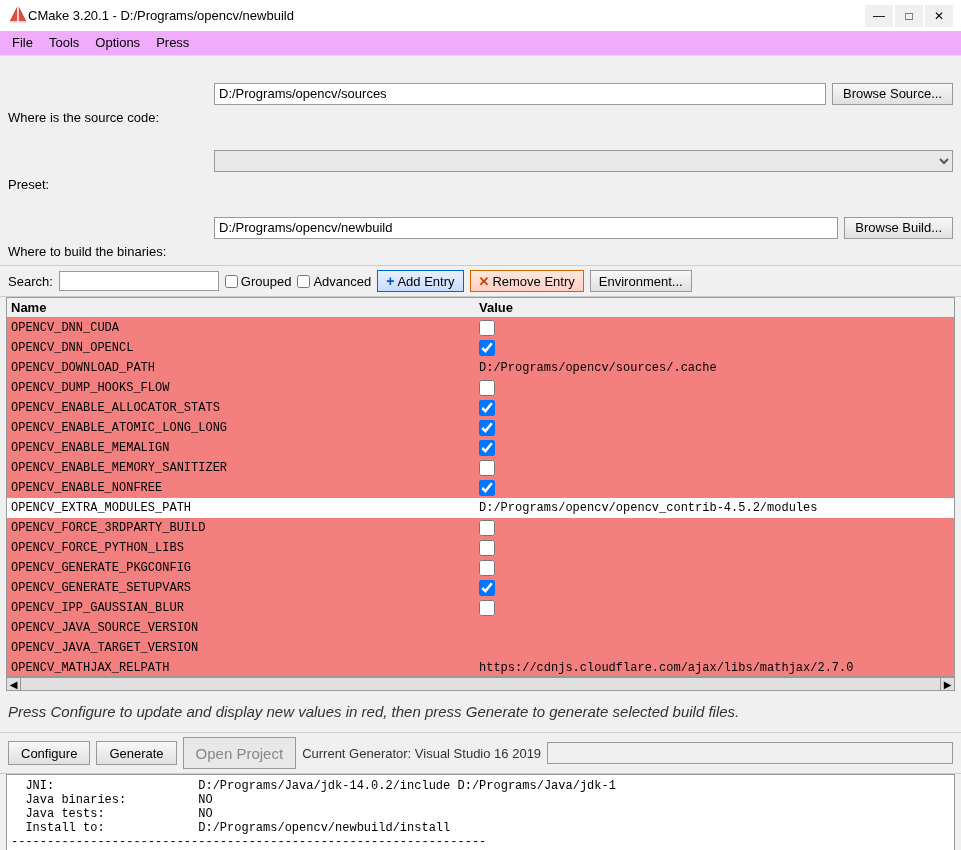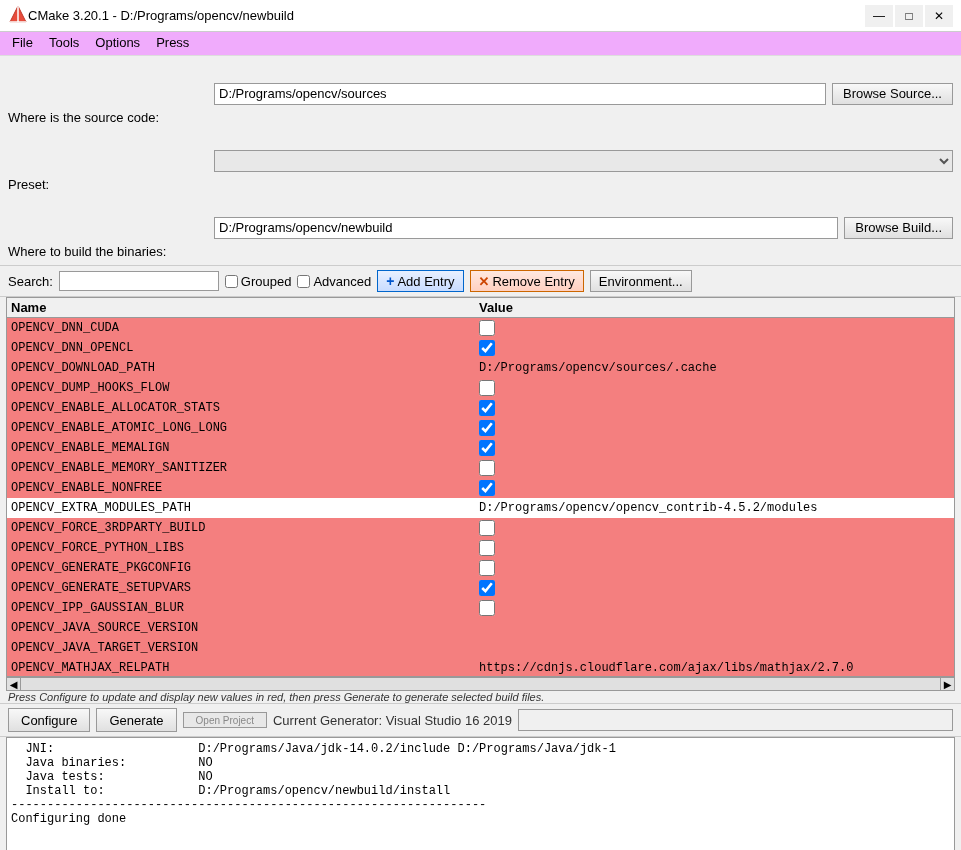--- a/index.html
+++ b/index.html
@@ -196,22 +196,22 @@
     }
     .bottom-scrollbar-right {
       width: 14px;
       height: 14px;
       border-left: 1px solid #999;
       display: flex; align-items: center; justify-content: center;
       font-size: 10px; cursor: pointer;
       margin-left: auto;
     }
     .status-bar {
-      padding: 0 8px;
-      font-size: 11px;
+      padding: 12px 8px;
+      font-size: 15px;
       color: #333;
       font-style: italic;
     }
     .action-bar {
       display: flex;
       align-items: center;
       padding: 4px 8px;
       gap: 6px;
       border-top: 1px solid #ccc;
       border-bottom: 1px solid #ccc;
@@ -227,26 +227,26 @@
     }
     .btn-generate {
       height: 24px;
       padding: 0 12px;
       border: 1px solid #999;
       background: linear-gradient(to bottom, #f8f8f8, #e0e0e0);
       cursor: pointer;
       font-size: 13px;
     }
     .btn-open-project {
-      height: 16px;
+      height: 32px;
       padding: 0 12px;
       border: 1px solid #999;
       background: #e8e8e8;
       cursor: default;
-      font-size: 10px;
+      font-size: 15px;
       color: #888;
     }
     .generator-text {
       font-size: 13px;
       color: #333;
     }
     .generator-input {
       flex: 1;
       height: 22px;
       border: 1px solid #999;

